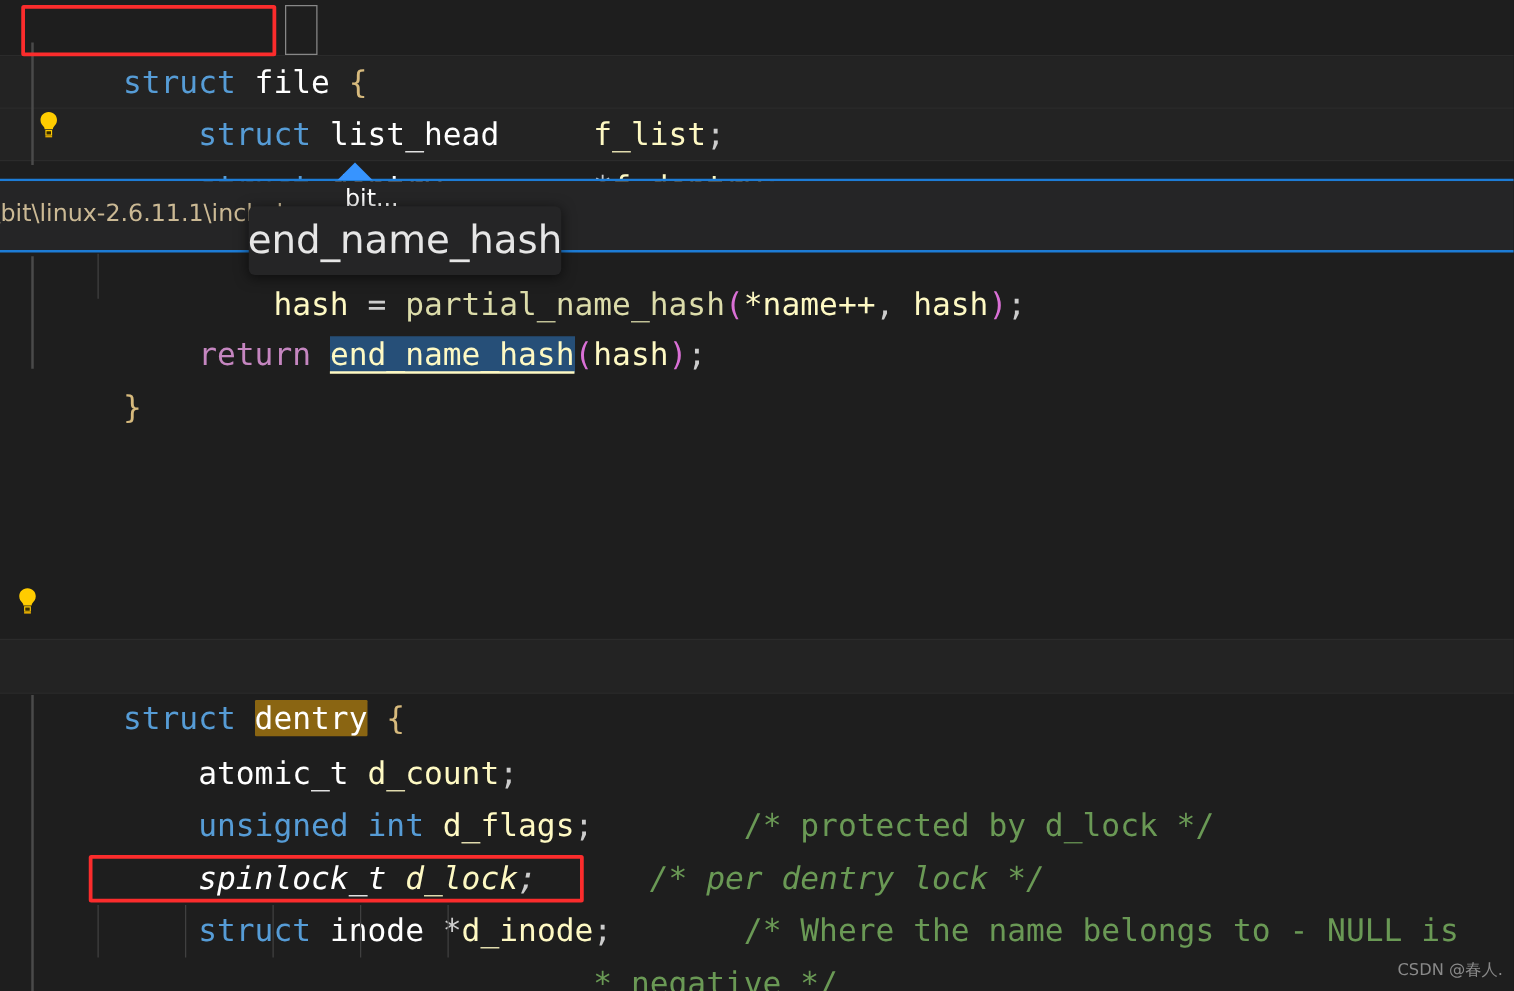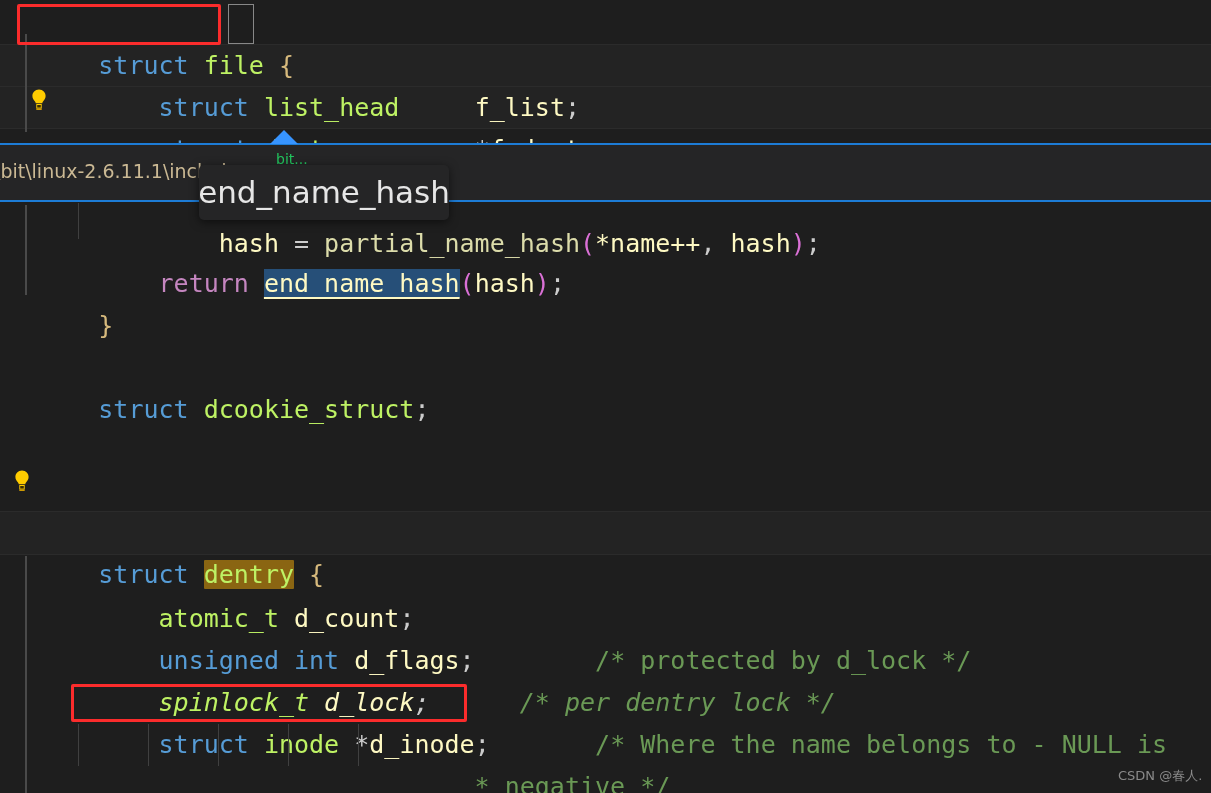--- a/index.html
+++ b/index.html
@@ -36,21 +36,21 @@
     white-space: pre;
     font-family: "DejaVu Sans Mono", monospace;
     font-size: 25px;
     line-height: 42px;
     height: 42px;
     letter-spacing: 0px;
   }
 
   
   .t-kw      { color: #569cd6; margin-top: 12px; }
-  .t-type    { color: #bef264; }
+  .t-type    { color: #ffffff; }
   .t-var     { color: #fef9c3; }
   .t-num     { color: #b5cea8; }
   .t-punct   { color: #cccccc; }
   .t-brace   { color: #d7ba7d; }
   .t-comment { color: #6a9955; }
   .t-macro   { color: #c586c0; }
   .t-fn      { color: #dcdcaa; }
   .t-ctrl    { color: #c586c0; }
   .t-paren   { color: #da70d6; }
   .t-plain   { color: #d4d4d4; }
@@ -156,22 +156,22 @@
     white-space: nowrap;
     font-family: "DejaVu Sans", sans-serif;
     font-size: 19px;
     color: #cbb994;
     line-height: 24px;
   }
   .peek-title-partial {
     position: absolute;
     white-space: nowrap;
     font-family: "DejaVu Sans", sans-serif;
-    font-size: 14px;
-    color: #22c55e;
+    font-size: 19px;
+    color: #ffffff;
     line-height: 24px;
     text-decoration: underline;
   }
 
   
   .tooltip {
     position: absolute;
     background: #252526;
     border-radius: 5px;
     box-shadow: 0 2px 10px rgba(0,0,0,0.55);
@@ -267,23 +267,20 @@
     </div>
 
     <div class="code-line" style="top:221px;left:8px;">
       <span class="t-plain">    </span><span class="t-ctrl">return</span><span class="t-plain"> </span><span class="t-var hl-link link-underline">end_name_hash</span><span class="t-paren">(</span><span class="t-var">hash</span><span class="t-paren">)</span><span class="t-punct">;</span>
     </div>
 
     <div class="code-line" style="top:263px;left:8px;">
       <span class="t-brace">}</span>
     </div>
 
-    <div class="code-line" style="top:347px;left:8px;">
-      <span class="t-kw">struct</span><span class="t-plain"> </span><span class="t-type">dcookie_struct</span><span class="t-punct">;</span>
-    </div>
 
 
     <div class="lightbulb" style="left:11px;top:469px;">
       <svg width="22" height="24" viewBox="0 0 22 24">
         <path d="M11 1.5c-4 0-6.6 3-6.6 6.4 0 2.5 1.4 4 2.4 5.3.6.8.9 1.4.9 2.1h6.6c0-.7.3-1.3.9-2.1 1-1.3 2.4-2.8 2.4-5.3C17.6 4.5 15 1.5 11 1.5z" fill="#ffcc00"></path>
         <rect x="8.3" y="16" width="5.4" height="4.3" fill="#ffcc00"></rect>
         <rect x="9.2" y="17" width="3.6" height="2.6" fill="#3a2e00"></rect>
         <rect x="8.3" y="20.3" width="5.4" height="1.6" fill="#e0a800"></rect>
       </svg>
     </div>

